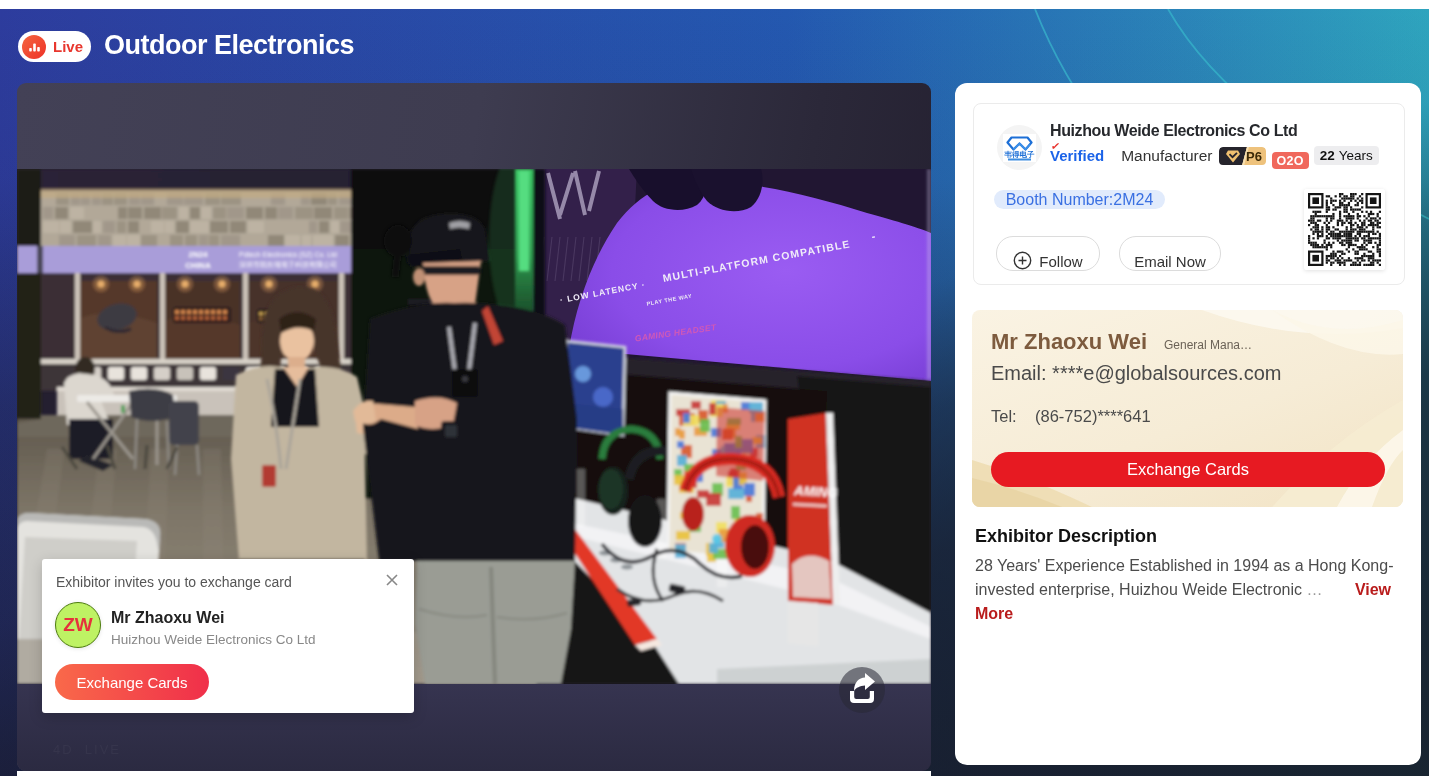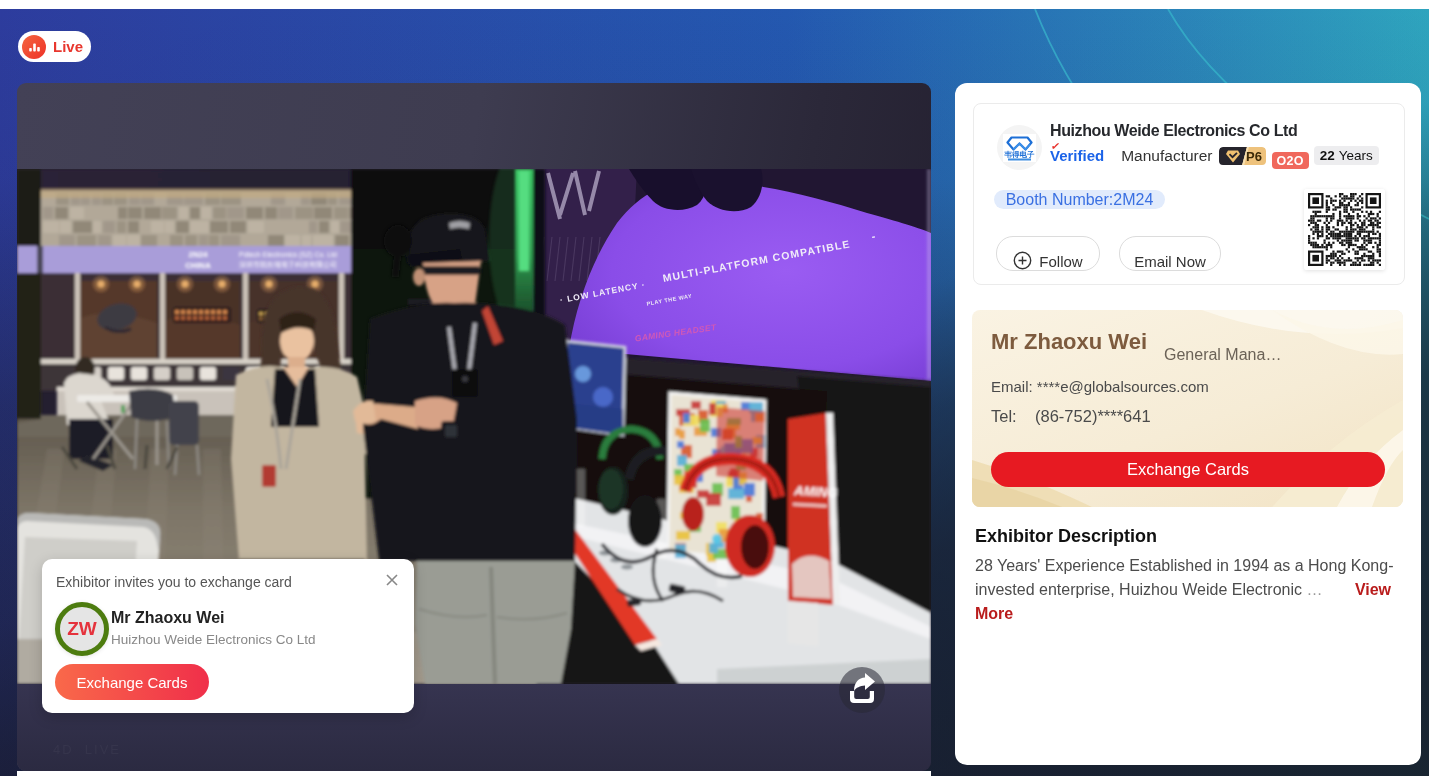--- a/index.html
+++ b/index.html
@@ -11,24 +11,24 @@
 .livebadge{position:absolute;left:18px;top:31px;width:73px;height:31px;background:#fff;border-radius:16px;display:flex;align-items:center;}
 .livedot{position:absolute;left:4px;top:3.5px;width:24px;height:24px;border-radius:50%;background:linear-gradient(135deg,#f4653f,#ee3228);display:flex;align-items:center;justify-content:center;}
 .livetext{position:absolute;left:35px;top:7px;color:#e8372e;font-weight:bold;font-size:15px;}
 .htitle{position:absolute;left:104px;top:30px;color:#fff;font-weight:bold;font-size:27px;letter-spacing:-0.5px;}
 
 .video{position:absolute;left:17px;top:83px;width:914px;height:688px;background:linear-gradient(100deg,#434156 0%,#3e3c50 45%,#2b2839 78%,#221e2e 100%);border-radius:9px;overflow:hidden;}
 .photo{position:absolute;left:0;top:86px;}
 .vbottom{position:absolute;left:0;top:601px;width:914px;height:87px;background:linear-gradient(180deg,#363450,#2b2a41);}
 .whitestrip{position:absolute;left:17px;top:771px;width:914px;height:5px;background:#fff;}
 
-.ocard{position:absolute;left:25px;top:476px;width:372px;height:154px;background:#fff;border-radius:10px;box-shadow:0 4px 14px rgba(0,0,0,.18);}
+.ocard{position:absolute;left:25px;top:476px;width:372px;height:154px;background:#fff;border-radius:3px;box-shadow:0 4px 14px rgba(0,0,0,.18);}
 .ocard .t1{position:absolute;left:14px;top:15px;font-size:14px;color:#555;}
 .ocard .x{position:absolute;right:14px;top:13px;width:16px;height:16px;}
-.ocard .av{position:absolute;left:13px;top:43px;width:44px;height:44px;border-radius:50%;background:#e5e5e5;border:5px solid #4d7c0f;box-shadow:0 1px 4px rgba(0,0,0,.1);display:flex;align-items:center;justify-content:center;color:#e5323c;font-weight:bold;font-size:19px;}
+.ocard .av{position:absolute;left:13px;top:43px;width:44px;height:44px;border-radius:50%;background:#bef264;border:1px solid #4d7c0f;box-shadow:0 1px 4px rgba(0,0,0,.1);display:flex;align-items:center;justify-content:center;color:#e5323c;font-weight:bold;font-size:19px;}
 .ocard .nm{position:absolute;left:69px;top:50px;font-size:16px;font-weight:bold;color:#222;}
 .ocard .co{position:absolute;left:69px;top:73px;font-size:13.5px;color:#888;}
 .ocard .btn{position:absolute;left:13px;top:105px;width:154px;height:36px;border-radius:18px;background:linear-gradient(90deg,#f9694a,#f02f4a);color:#fff;font-size:15px;display:flex;align-items:center;justify-content:center;}
 
 .share{position:absolute;left:822px;top:584px;width:46px;height:46px;border-radius:50%;background:rgba(40,40,52,.55);display:flex;align-items:center;justify-content:center;}
 
 .panel{position:absolute;left:955px;top:83px;width:466px;height:682px;background:#fff;border-radius:12px;}
 .icard{position:absolute;left:18px;top:20px;width:430px;height:180px;border:1px solid #ebebeb;border-radius:8px;}
 .logo{position:absolute;left:23px;top:21px;width:45px;height:45px;border-radius:50%;background:#f4f4f4;overflow:hidden;}
 .ctitle{position:absolute;left:76px;top:18px;font-size:16px;line-height:18px;letter-spacing:-0.4px;font-weight:bold;color:#26282c;}
@@ -40,22 +40,22 @@
 .o2o{margin-left:6px;height:17px;padding:0 5px;border-radius:4px;background:#f0685c;color:#fff;font-size:12.5px;font-weight:bold;display:flex;align-items:center;letter-spacing:0.3px;margin-top:10px;}
 .yrs{margin-left:5px;height:19px;padding:0 6px;border-radius:4px;background:#ededef;color:#111;font-size:13.5px;display:flex;align-items:center;}
 .booth{position:absolute;left:20px;top:86px;width:171px;height:19px;border-radius:13px;background:#e1ebfc;color:#3a70e2;font-size:16px;display:flex;align-items:center;justify-content:center;}
 .fbtn{position:absolute;top:132px;height:33px;border:1px solid #dcdcdc;border-radius:17px;background:#fff;display:flex;align-items:flex-end;justify-content:center;font-size:15px;color:#333;}
 .follow{left:22px;width:102px;}
 .chat{left:145px;width:100px;}
 .qr{position:absolute;left:330px;top:85px;width:81px;height:81px;background:#fff;border-radius:3px;box-shadow:0 1px 4px rgba(0,0,0,.12);}
 
 .ccard{position:absolute;left:17px;top:227px;width:431px;height:197px;border-radius:8px;overflow:hidden;background:linear-gradient(160deg,#faf3e3 0%,#f6ecd6 55%,#f2e3c4 100%);}
 .ccard .nm{position:absolute;left:19px;top:19px;font-size:22px;font-weight:bold;color:#7d5b3e;}
-.ccard .role{position:absolute;left:192px;top:36px;font-size:16px;color:#6b6257;text-align:right;}
-.ccard .em{position:absolute;left:19px;top:68px;font-size:15px;color:#4a4a4a;}
+.ccard .role{position:absolute;left:192px;top:28px;font-size:12px;color:#6b6257;text-align:right;}
+.ccard .em{position:absolute;left:19px;top:52px;font-size:20px;color:#4a4a4a;}
 .ccard .tel{position:absolute;left:19px;top:97px;font-size:16.5px;color:#4a4a4a;}
 .ccard .btn{position:absolute;left:19px;top:142px;width:394px;height:35px;border-radius:18px;background:#e71a22;color:#fff;font-size:16.5px;display:flex;align-items:center;justify-content:center;}
 .exh{position:absolute;left:20px;top:443px;font-size:18px;font-weight:bold;color:#111;}
 .desc{position:absolute;left:20px;top:471px;width:436px;font-size:16px;color:#4c4c4c;line-height:24px;}
 .desc .vm{color:#b91c1c;font-weight:bold;margin-left:28px;}
 </style>
 </head>
 <body>
 <div class="page">
 <svg class="bg" width="1429" height="767" viewBox="0 0 1429 767">
@@ -91,20 +91,21 @@
 <div class="livebadge">
   <div class="livedot">
         <svg width="13" height="13" viewBox="0 0 13 13">
           <rect x="1.2" y="8" width="2.6" height="3.6" rx="0.8" fill="#fff"></rect>
           <rect x="5.2" y="3.6" width="2.6" height="8" rx="0.8" fill="#fff"></rect>
           <rect x="9.2" y="7" width="2.6" height="4.6" rx="0.8" fill="#fff"></rect>
         </svg>
       </div>
   <div class="livetext">Live</div>
 </div>
+<div class="htitle">Outdoor Electronics</div>
 
 <div class="video">
   <svg class="photo" width="914" height="515" viewBox="0 0 914 515">
         <defs>
           <filter id="b2" x="-10%" y="-10%" width="120%" height="120%">
             <feGaussianBlur stdDeviation="1.4"></feGaussianBlur>
           </filter>
           <linearGradient id="floorg" x1="0" y1="0" x2="0" y2="1">
             <stop offset="0" stop-color="#60594d"></stop>
             <stop offset="0.35" stop-color="#7d7567"></stop>

